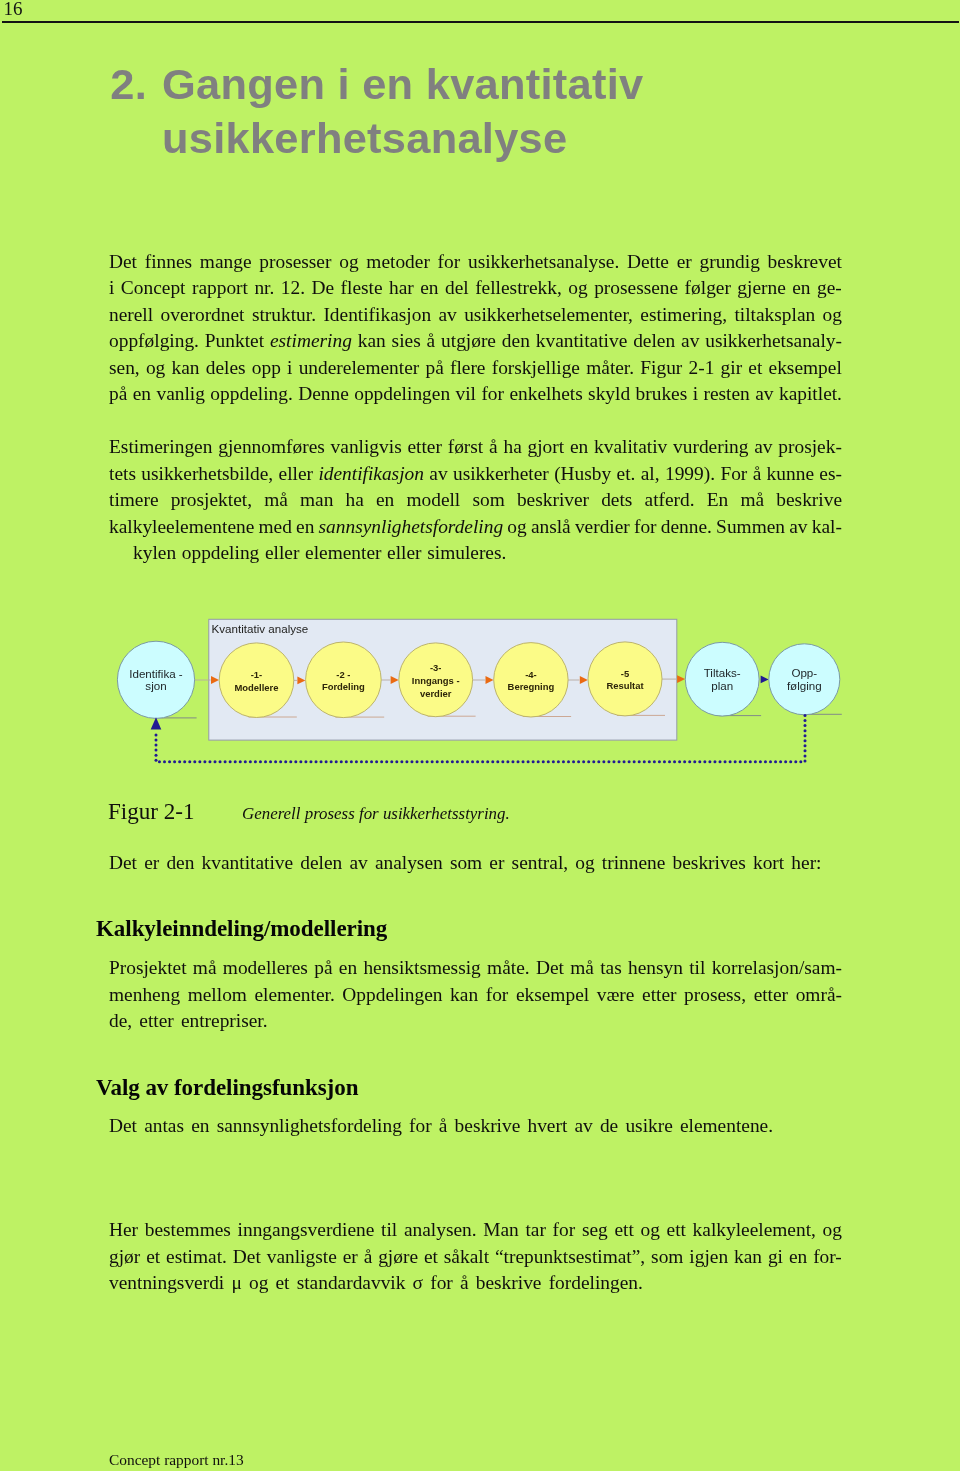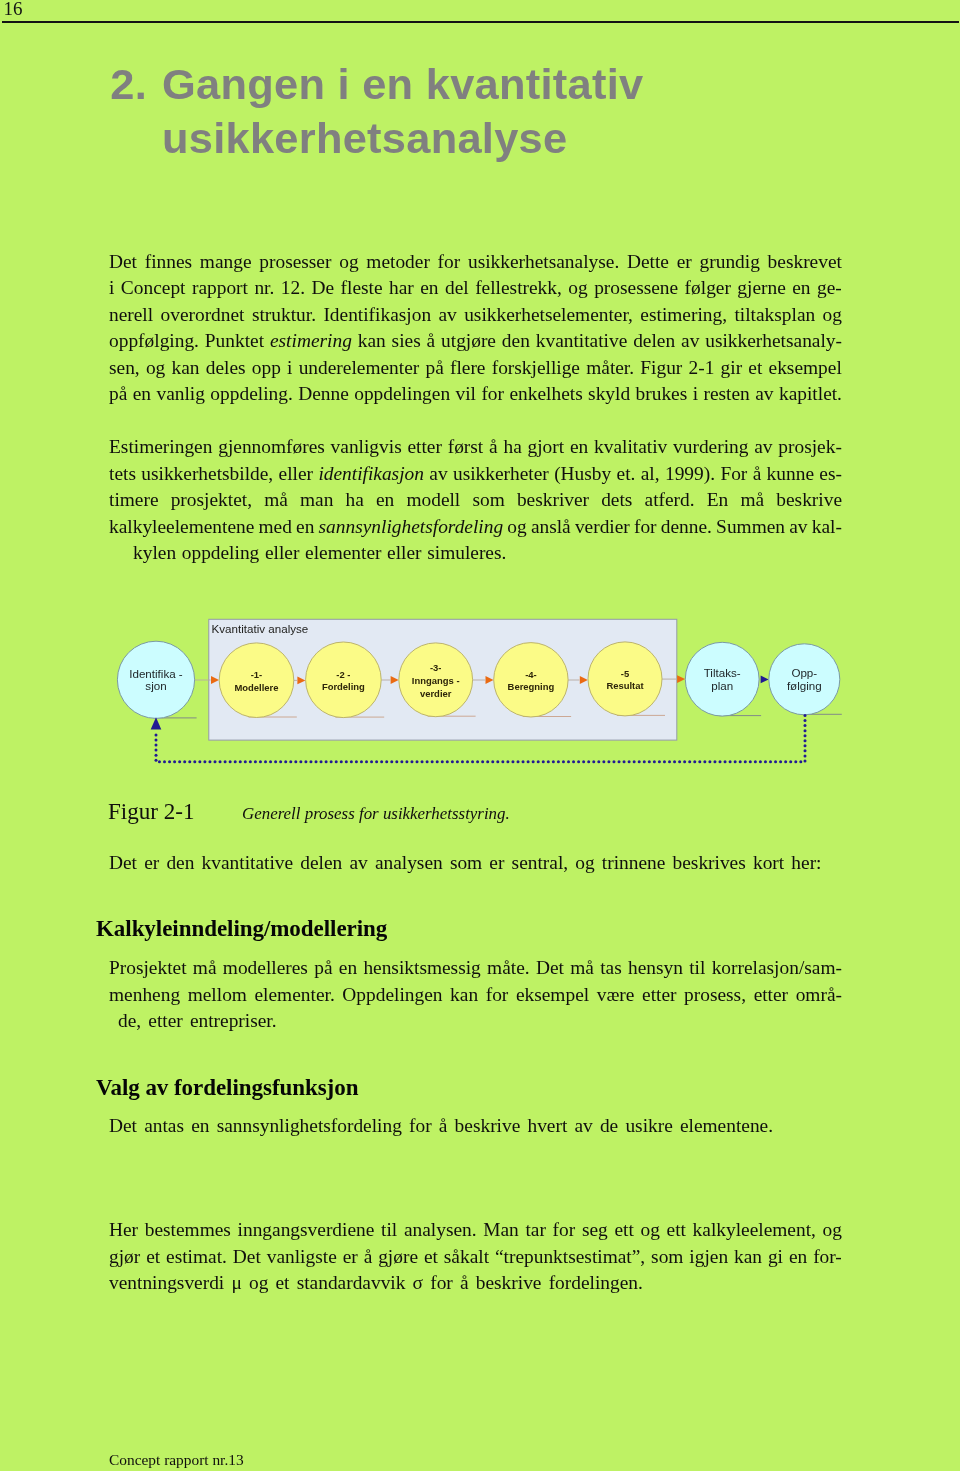--- a/index.html
+++ b/index.html
@@ -311,21 +311,21 @@
   </div>
 
   <div class="tblock" style="top:850px">
       <div class="tline" style="width: 712.54px; justify-content: space-between;"><span class="w"><span>Det</span></span><span class="w"><span>er</span></span><span class="w"><span>den</span></span><span class="w"><span>kvantitative</span></span><span class="w"><span>delen</span></span><span class="w"><span>av</span></span><span class="w"><span>analysen</span></span><span class="w"><span>som</span></span><span class="w"><span>er</span></span><span class="w"><span>sentral,</span></span><span class="w"><span>og</span></span><span class="w"><span>trinnene</span></span><span class="w"><span>beskrives</span></span><span class="w"><span>kort</span></span><span class="w"><span>her:</span></span></div>
     </div>
 
   <h3 class="sub" style="top:917px">Kalkyleinndeling/modellering</h3>
   <div class="tblock" style="top:955px">
       <div class="tline j"><span class="w"><span>Prosjektet</span></span><span class="w"><span>må</span></span><span class="w"><span>modelleres</span></span><span class="w"><span>på</span></span><span class="w"><span>en</span></span><span class="w"><span>hensiktsmessig</span></span><span class="w"><span>måte.</span></span><span class="w"><span>Det</span></span><span class="w"><span>må</span></span><span class="w"><span>tas</span></span><span class="w"><span>hensyn</span></span><span class="w"><span>til</span></span><span class="w"><span>korrelasjon/sam-</span></span></div>
       <div class="tline j"><span class="w"><span>menheng</span></span><span class="w"><span>mellom</span></span><span class="w"><span>elementer.</span></span><span class="w"><span>Oppdelingen</span></span><span class="w"><span>kan</span></span><span class="w"><span>for</span></span><span class="w"><span>eksempel</span></span><span class="w"><span>være</span></span><span class="w"><span>etter</span></span><span class="w"><span>prosess,</span></span><span class="w"><span>etter</span></span><span class="w"><span>områ-</span></span></div>
-      <div class="tline" style="width: 158.62px; justify-content: space-between; margin-left: 9px;"><span class="w"><span>de,</span></span><span class="w"><span>etter</span></span><span class="w"><span>entrepriser.</span></span></div>
+      <div class="tline" style="width: 158.62px; justify-content: space-between;"><span class="w"><span>de,</span></span><span class="w"><span>etter</span></span><span class="w"><span>entrepriser.</span></span></div>
     </div>
 
   <h3 class="sub" style="top:1075.5px">Valg av fordelingsfunksjon</h3>
   <div class="tblock" style="top:1113px">
       <div class="tline" style="width: 664.11px; justify-content: space-between;"><span class="w"><span>Det</span></span><span class="w"><span>antas</span></span><span class="w"><span>en</span></span><span class="w"><span>sannsynlighetsfordeling</span></span><span class="w"><span>for</span></span><span class="w"><span>å</span></span><span class="w"><span>beskrive</span></span><span class="w"><span>hvert</span></span><span class="w"><span>av</span></span><span class="w"><span>de</span></span><span class="w"><span>usikre</span></span><span class="w"><span>elementene.</span></span></div>
     </div>
 
   <div class="tblock" style="top:1217px">
       <div class="tline j"><span class="w"><span>Her</span></span><span class="w"><span>bestemmes</span></span><span class="w"><span>inngangsverdiene</span></span><span class="w"><span>til</span></span><span class="w"><span>analysen.</span></span><span class="w"><span>Man</span></span><span class="w"><span>tar</span></span><span class="w"><span>for</span></span><span class="w"><span>seg</span></span><span class="w"><span>ett</span></span><span class="w"><span>og</span></span><span class="w"><span>ett</span></span><span class="w"><span>kalkyleelement,</span></span><span class="w"><span>og</span></span></div>
       <div class="tline j"><span class="w"><span>gjør</span></span><span class="w"><span>et</span></span><span class="w"><span>estimat.</span></span><span class="w"><span>Det</span></span><span class="w"><span>vanligste</span></span><span class="w"><span>er</span></span><span class="w"><span>å</span></span><span class="w"><span>gjøre</span></span><span class="w"><span>et</span></span><span class="w"><span>såkalt</span></span><span class="w"><span>“trepunktsestimat”,</span></span><span class="w"><span>som</span></span><span class="w"><span>igjen</span></span><span class="w"><span>kan</span></span><span class="w"><span>gi</span></span><span class="w"><span>en</span></span><span class="w"><span>for-</span></span></div>

